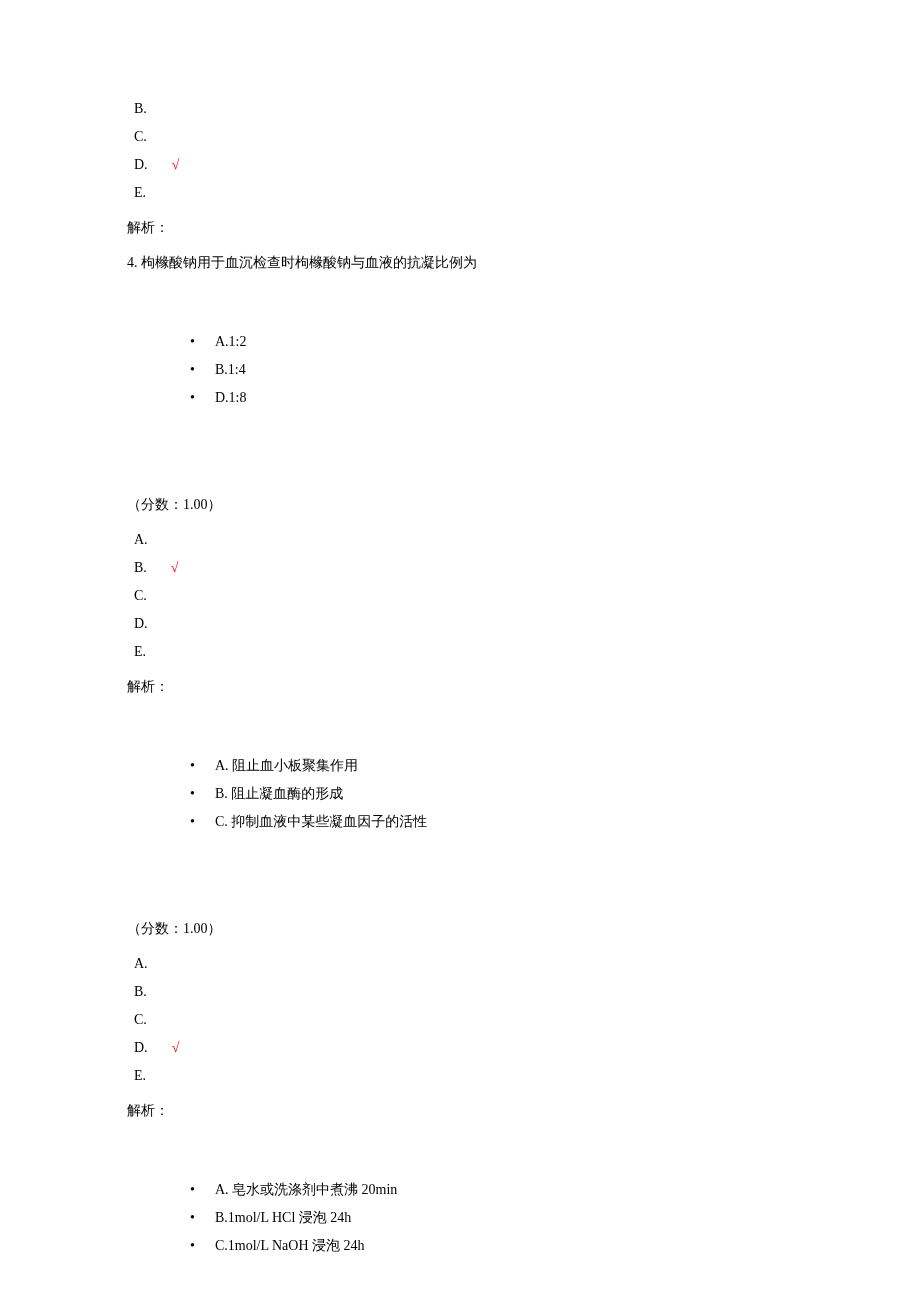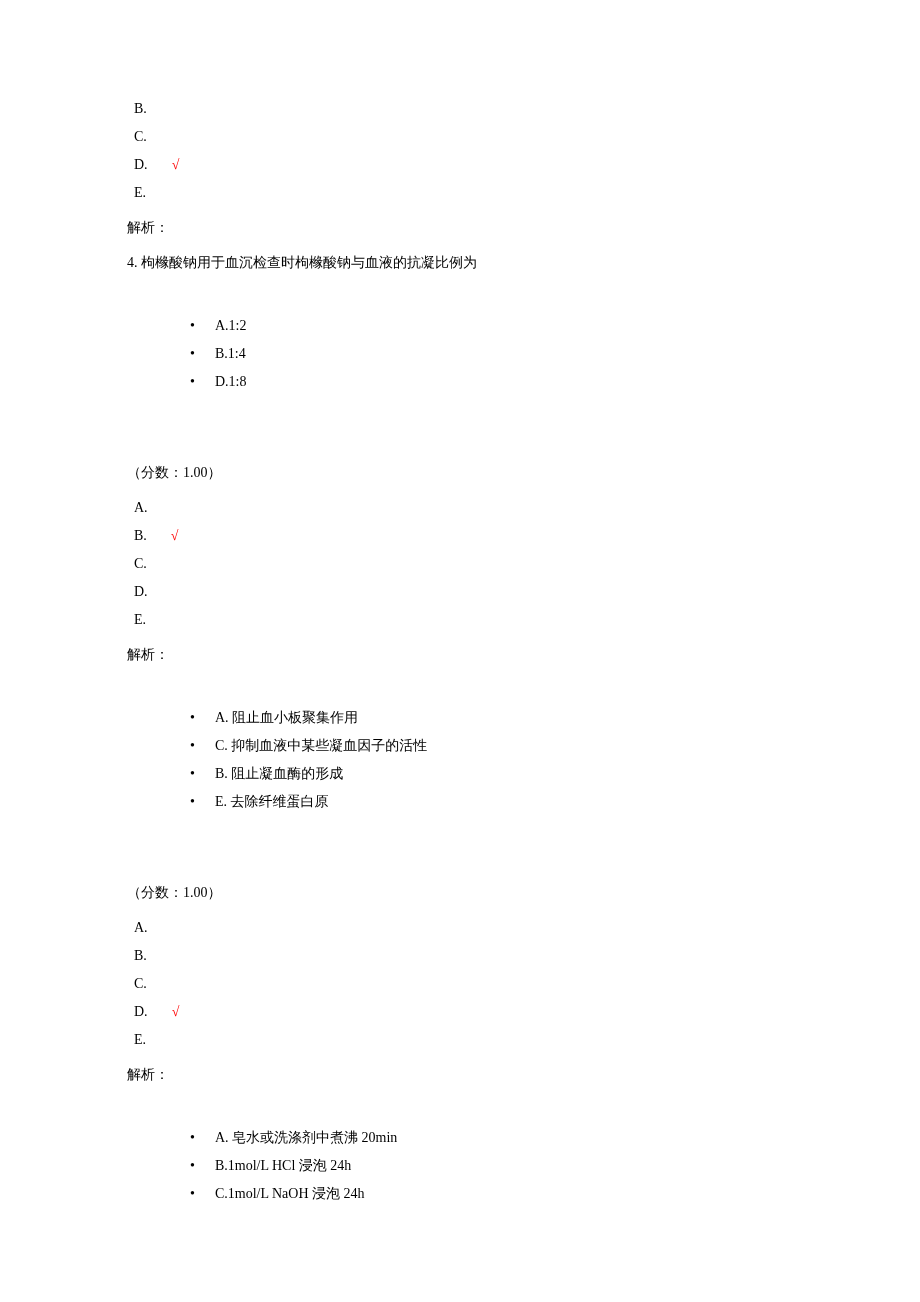--- a/index.html
+++ b/index.html
@@ -17,21 +17,21 @@
   }
   .answer-line {
     margin-left: 14px;
   }
   .check {
     color: #ff0000;
     margin-left: 24px;
     font-family: "SimSun", serif;
   }
   .bullet-list {
-    margin: 0;
+    margin: 16px;
     padding: 0;
     margin-left: 70px;
     list-style: none;
   }
   .bullet-list li::before {
     content: "•";
     margin-right: 20px;
   }
   .q-text {
     margin: 7px;
@@ -64,23 +64,22 @@
   <div class="answer-line"><span>A.</span></div>
   <div class="answer-line"><span>B.</span><span class="check">√</span></div>
   <div class="answer-line"><span>C.</span></div>
   <div class="answer-line"><span>D.</span></div>
   <div class="answer-line"><span>E.</span></div>
   <div class="q-text">解析：</div>
 
   <div class="blank-line"></div>
   <ul class="bullet-list">
     <li><span>A. 阻止血小板聚集作用</span></li>
+    <li><span>B. 阻止凝血酶的形成</span></li>
     <li><span>C. 抑制血液中某些凝血因子的活性</span></li>
-    <li><span>B. 阻止凝血酶的形成</span></li>
-    <li><span>E. 去除纤维蛋白原</span></li>
   </ul>
   <div class="blank-line"></div>
   <div class="blank-line"></div>
   <div class="q-text">（分数：1.00）</div>
   <div class="answer-line"><span>A.</span></div>
   <div class="answer-line"><span>B.</span></div>
   <div class="answer-line"><span>C.</span></div>
   <div class="answer-line"><span>D.</span><span class="check">√</span></div>
   <div class="answer-line"><span>E.</span></div>
   <div class="q-text">解析：</div>

